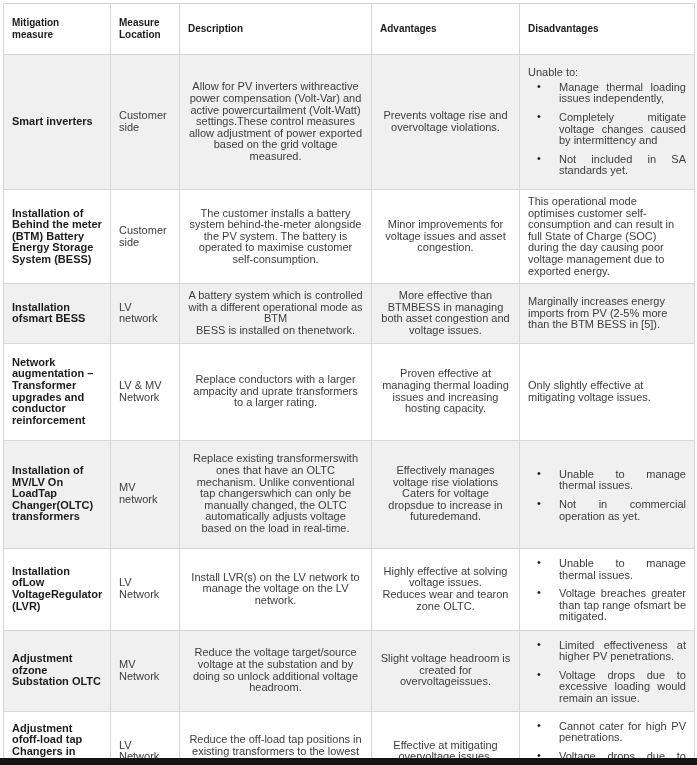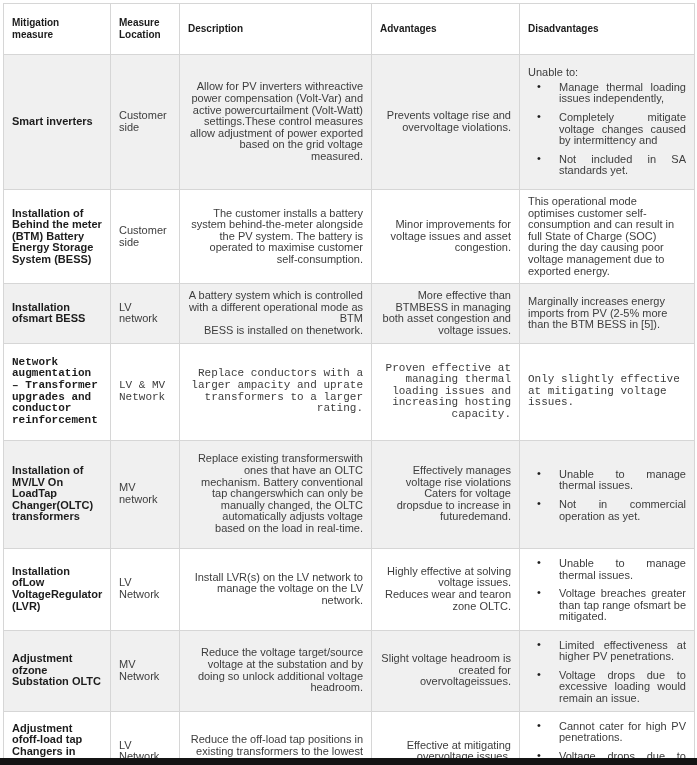--- a/index.html
+++ b/index.html
@@ -39,30 +39,30 @@
     font-weight: bold;
     color: #1c1c1c;
     background: #ffffff;
     vertical-align: middle;
   }
   tbody tr:nth-child(odd) { background: #f0f0f0; }
   tbody tr:nth-child(even) { background: #ffffff; }
   tbody tr:nth-child(1) { height: 135px; }
   tbody tr:nth-child(2) { height: 68px; }
   tbody tr:nth-child(3) { height: 56px; }
-  tbody tr:nth-child(4) { height: 97px; font-family: Liberation Mono, monospace; }
+  tbody tr:nth-child(4) { height: 97px; }
   tbody tr:nth-child(5) { height: 108px; }
   tbody tr:nth-child(6) { height: 82px; }
   tbody tr:nth-child(7) { height: 68px; }
   tbody tr:nth-child(8) { height: 67px; }
   td.col-measure {
     font-weight: bold;
     color: #1c1c1c;
   }
-  td.col-desc, td.col-adv { text-align: right; }
+  td.col-desc, td.col-adv { text-align: center; }
   .cell-text { white-space: pre-line; }
   ul.bullets {
     list-style: none;
     margin: 3px 0 0 0;
     padding: 0;
     white-space: normal;
   }
   ul.bullets li {
     position: relative;
     padding-left: 31px;
@@ -136,21 +136,21 @@
         <tr>
           <td class="col-measure">Network augmentation – Transformer upgrades and conductor reinforcement</td>
           <td class="col-location">LV &amp;  MV Network</td>
           <td class="col-desc">Replace conductors with a larger ampacity and uprate transformers to a larger rating.</td>
           <td class="col-adv"><div class="cell-text">Proven effective at managing thermal loading issues and increasing hosting capacity.</div></td>
           <td class="col-dis"><div class="cell-text">Only slightly effective at mitigating voltage issues.</div></td>
         </tr>
         <tr>
           <td class="col-measure">Installation of MV/LV On LoadTap Changer(OLTC) transformers</td>
           <td class="col-location">MV network</td>
-          <td class="col-desc">Replace existing transformerswith ones that have an OLTC mechanism. Battery conventional tap changerswhich can only be manually changed, the OLTC automatically adjusts voltage
+          <td class="col-desc">Replace existing transformerswith ones that have an OLTC mechanism. Unlike conventional tap changerswhich can only be manually changed, the OLTC automatically adjusts voltage
 based on the load in real-time.</td>
           <td class="col-adv"><div class="cell-text">Effectively manages
 voltage rise violations Caters for voltage dropsdue to increase in futuredemand.</div></td>
           <td class="col-dis"><ul class="bullets">
               <li>Unable to manage thermal issues.</li>
               <li>Not in commercial operation as yet.</li>
             </ul></td>
         </tr>
         <tr>
           <td class="col-measure">Installation ofLow VoltageRegulator (LVR)</td>

